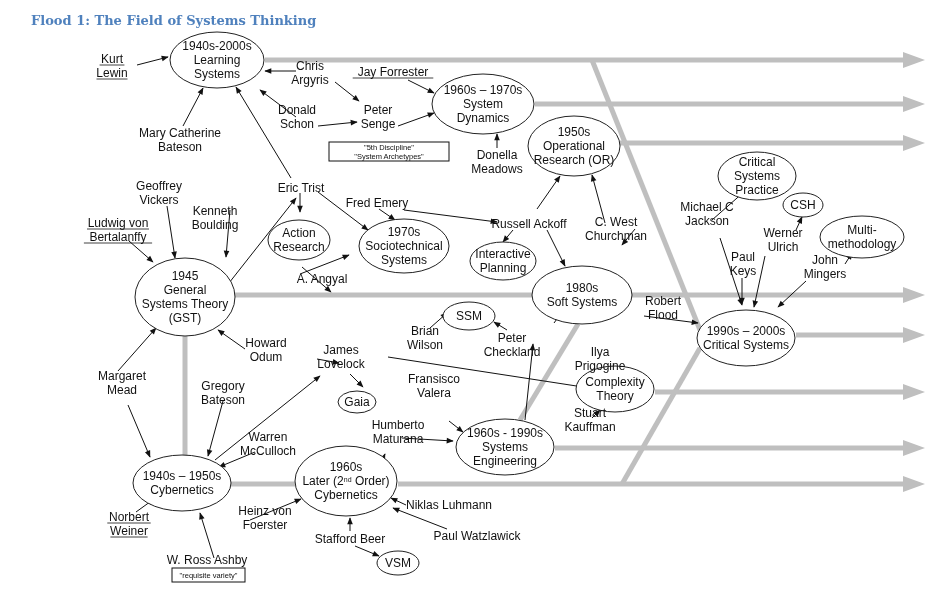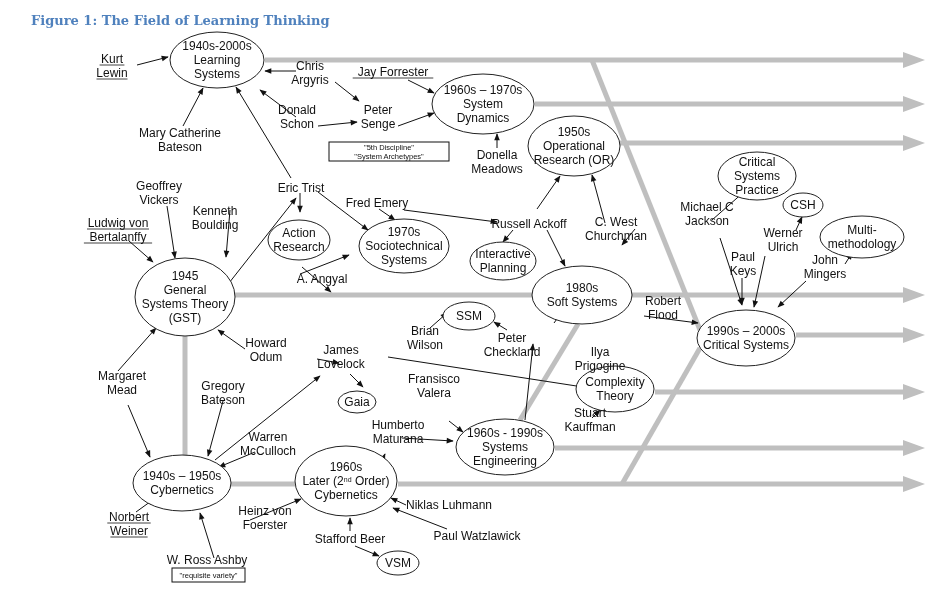--- a/index.html
+++ b/index.html
@@ -11,21 +11,21 @@
   .node ellipse { fill:#fff; stroke:#222; stroke-width:1; }
   .arrowline { stroke:#111; stroke-width:1; fill:none; }
   .gray { stroke:#bfbfbf; stroke-width:5; fill:none; }
   .grayhead { fill:#bfbfbf; }
   .ul { stroke:#111; stroke-width:0.8; }
   .box { fill:#fff; stroke:#111; stroke-width:1; }
 </style>
 </head>
 <body>
 
-<div id="title">Figure 1: The Field of Learning Thinking</div>
+<div id="title">Flood 1: The Field of Systems Thinking</div>
 
 <svg id="diagram" width="940" height="603" viewBox="0 0 940 603">
   <defs>
     <marker id="ah" viewBox="0 0 10 10" refX="9" refY="5" markerWidth="8" markerHeight="7" orient="auto-start-reverse">
       <path d="M0,1 L10,5 L0,9 z" fill="#111"></path>
     </marker>
   </defs>
   <g id="trunks">
       <line x1="265" y1="60" x2="905" y2="60" class="gray"></line>
       <path d="M903,52 L925,60 L903,68 z" class="grayhead"></path>

